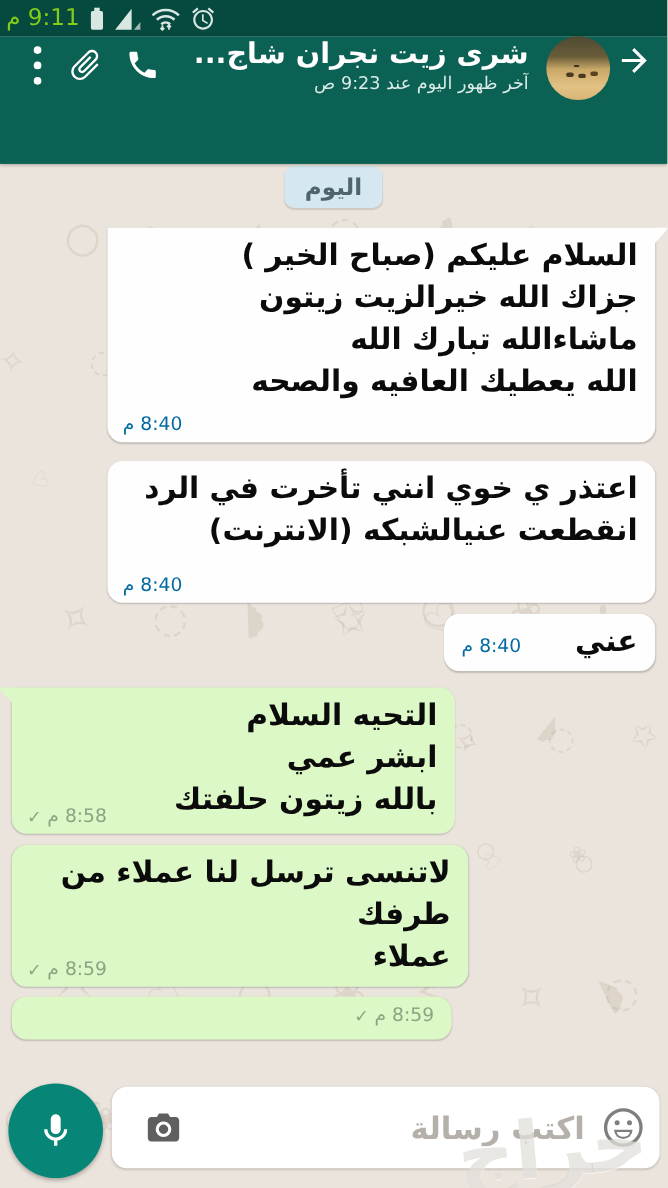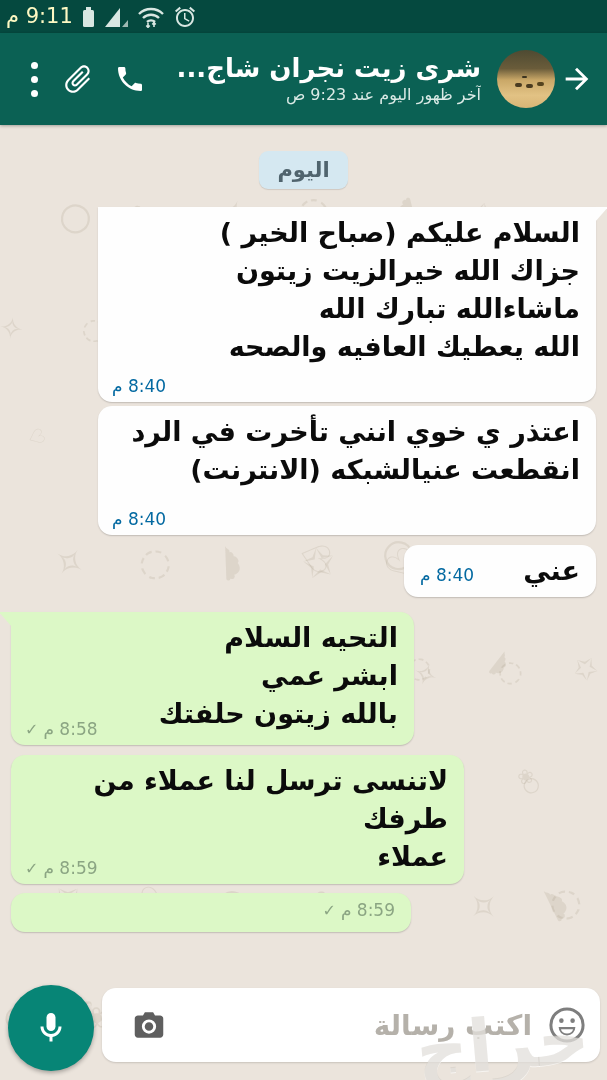--- a/index.html
+++ b/index.html
@@ -13,27 +13,27 @@
   
   #wallpaper { position:absolute; inset:0; z-index:0; pointer-events:none; }
   #wallpaper span { position:absolute; color:rgba(150,135,115,.16); user-select:none; }
   
   .status-bar {
     position:relative; z-index:3;
     height:33px; background:#05493f;
     display:flex; align-items:center; direction:ltr;
     padding:0 6px; gap:9px;
   }
-  .status-time { color:#fef9c3; font-size:21px; direction:rtl; line-height:33px; }
+  .status-time { color:#84cc16; font-size:21px; direction:rtl; line-height:33px; }
   .status-bar svg { display:block; }
   
   .header {
     position:relative; z-index:3;
-    height:92px; background:#0b6154;
-    display:flex; align-items:center;
+    height:116px; background:#0b6154;
+    display:flex; 
     padding:0 10px 0 16px;
     box-shadow:0 1px 3px rgba(0,0,0,.3);
   }
   .back-btn { width:40px; height:44px; display:flex; align-items:center; justify-content:center; flex:0 0 auto; }
   .avatar {
     width:58px; height:58px; border-radius:50%; flex:0 0 auto;
     margin:0 2px 0 10px; overflow:hidden; position:relative;
     background:linear-gradient(180deg,#4e4a32 0%,#6a5c3a 32%,#caa868 52%,#e2c284 78%,#d8b576 100%);
   }
   .avatar .camels {
@@ -79,24 +79,24 @@
     font-size:17px; font-weight:400; direction:rtl;
     display:flex; align-items:center; gap:5px;
   }
   .in  .stamp { color:#0369a1; }
   .out .stamp { color:#8ba583; }
   .tick { font-size:16px; }
   .msg.inline { display:flex; align-items:flex-end; justify-content:space-between; gap:14px; }
   .msg.inline .stamp { position:static; padding-bottom:5px; }
   
   .m0 { width:498px; margin-top:18px; padding-bottom:36px; }
-  .m1 { width:498px; margin-top:4px;  padding-bottom:46px; }
+  .m1 { width:498px; margin-top:17px;  padding-bottom:46px; }
   .m2 { width:192px; margin-top:10px; }
   .m3 { width:403px; margin-top:15px; padding-bottom:12px; }
-  .m4 { width:453px; margin-top:10px; padding-bottom:8px; }
+  .m4 { width:415px; margin-top:10px; padding-bottom:8px; }
   .m5 { width:400px; margin-top:9px; }
   
   .composer { position:absolute; left:0; right:0; bottom:0; height:100px; z-index:2; }
   .mic-btn {
     position:absolute; left:8px; top:5px;
     width:86px; height:86px; border-radius:50%;
     background:#078576; box-shadow:0 2px 4px rgba(0,0,0,.3);
     display:flex; align-items:center; justify-content:center;
   }
   .input-pill {

